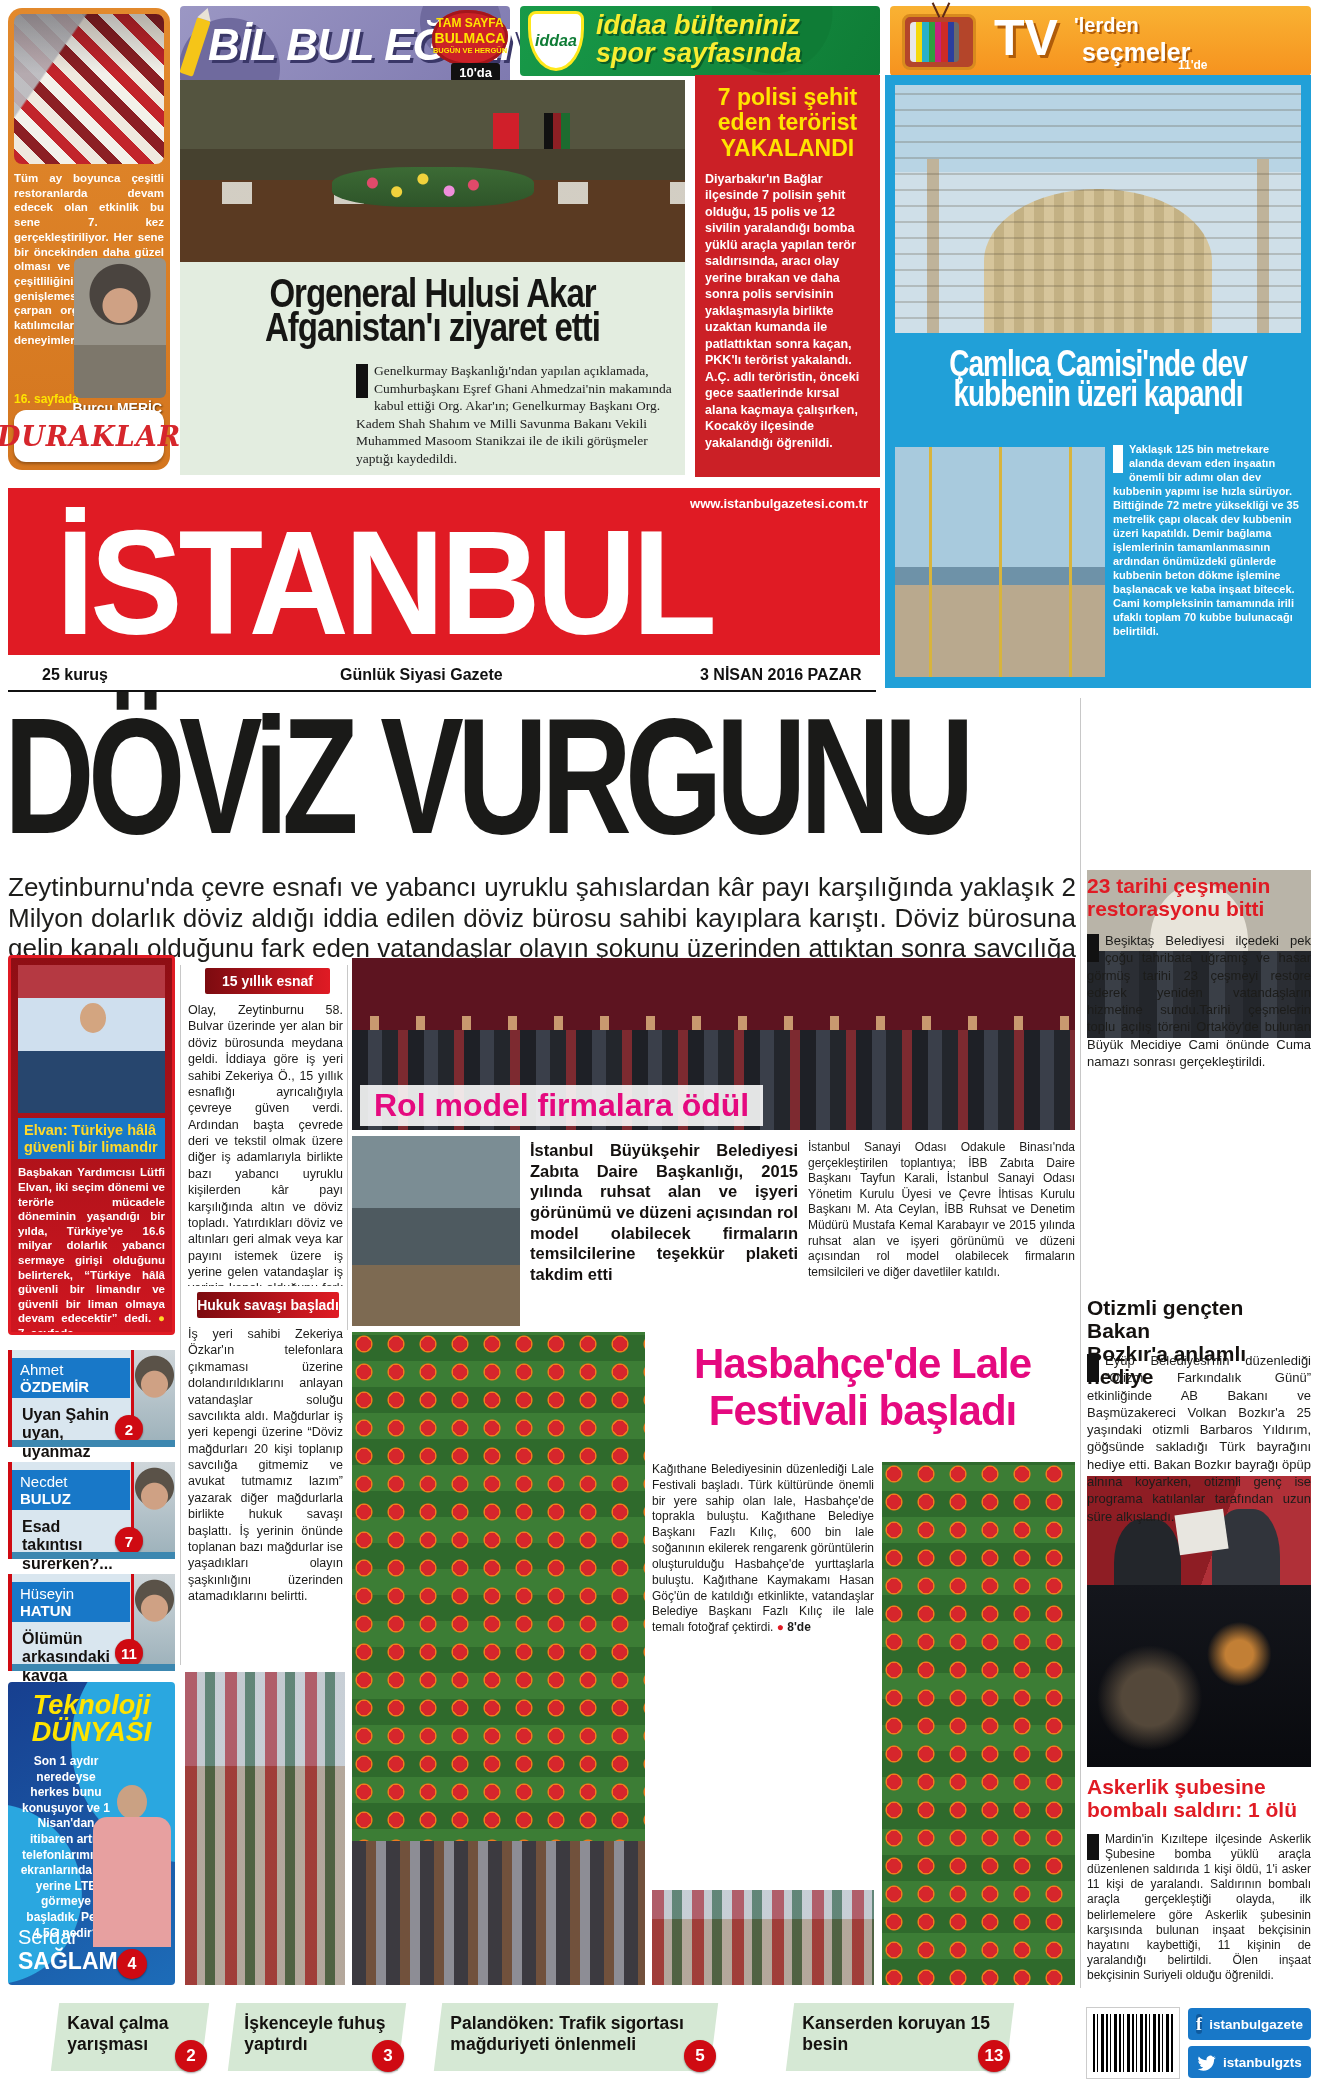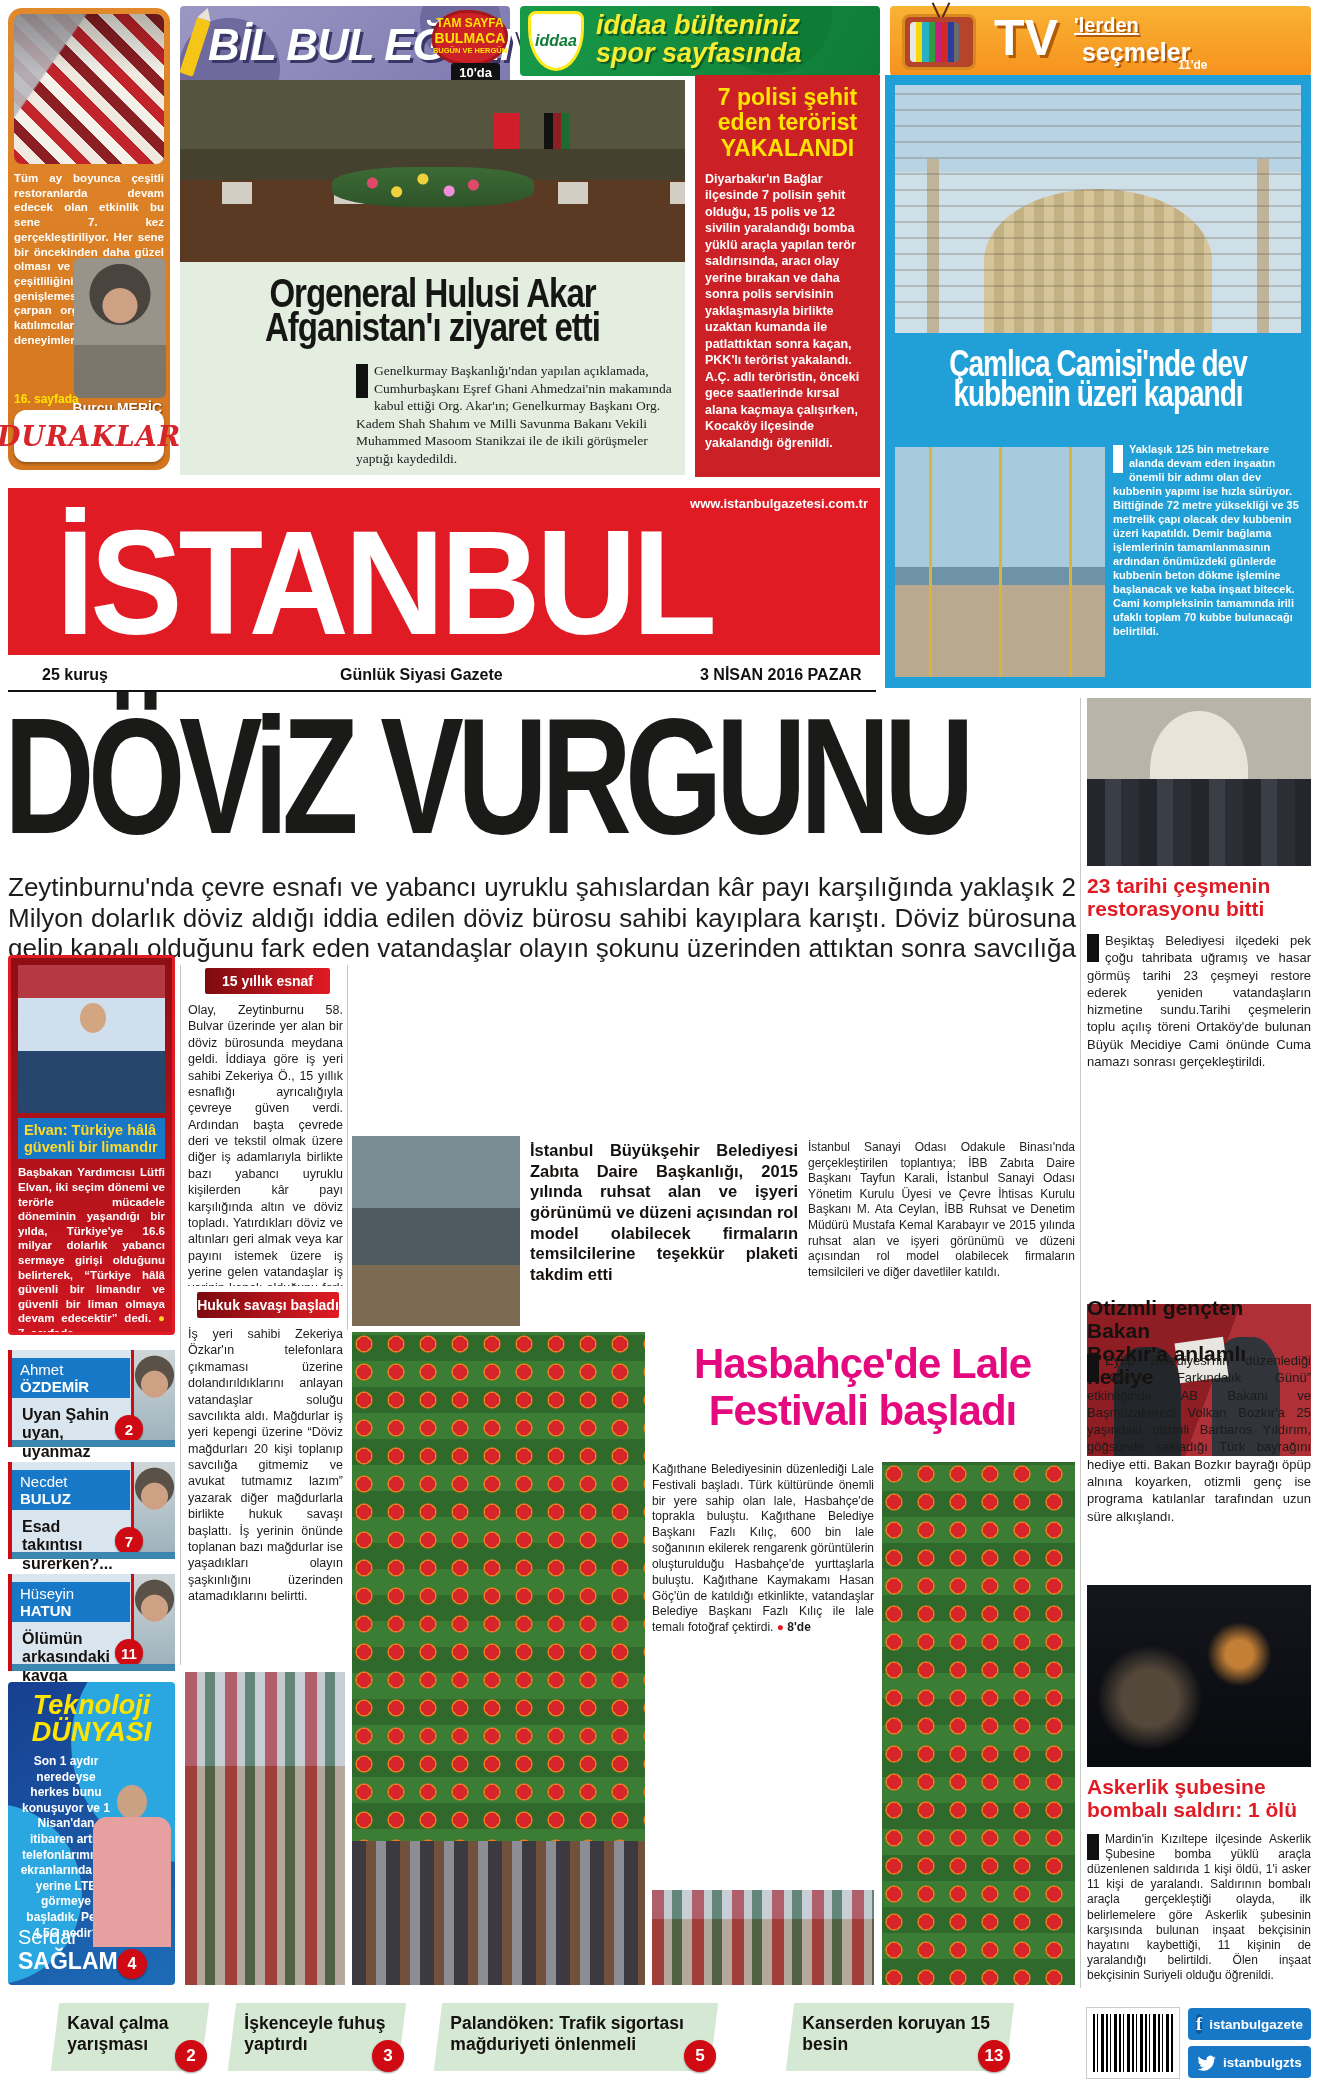--- a/index.html
+++ b/index.html
@@ -237,21 +237,21 @@
     </div>
   </div>
 
   <div class="abs tvb" style="left:890px;top:6px;width:421px;height:70px;">
     <div class="abs tvset" style="left:12px;top:8px;">
       <div class="ant1"></div>
         <div class="ant2"></div>
         <div class="scr"></div>
     </div>
     <div class="abs tv-big" style="left:104px;top:10px;">TV</div>
-    <div class="abs tv-s1" style="left:184px;top:8px;text-decoration:underline;">'lerden</div>
+    <div class="abs tv-s1" style="left:184px;top:8px;">'lerden</div>
     <div class="abs tv-s2" style="left:192px;top:32px;">seçmeler</div>
     <div class="abs tv-page" style="left:288px;top:52px;">11'de</div>
   </div>
 
   <div class="abs ph-akar" style="left:180px;top:80px;width:505px;height:182px;">
     <div class="papers"></div>
       <div class="flowers"></div>
     <div class="flag-tr"></div>
     <div class="flag-af"></div>
   </div>
@@ -360,20 +360,27 @@
     <div class="abs numcirc" style="right:28px;bottom:6px;width:30px;height:30px;font-size:16px;">4</div>
   </div>
 
   <div class="abs vrule" style="left:180px;top:965px;height:700px;"></div>
   <div class="abs vrule" style="left:347px;top:965px;height:365px;"></div>
   <div class="abs badge" style="left:205px;top:968px;width:125px;">15 yıllık esnaf</div>
   <div class="abs colbody just ov" style="left:188px;top:1002px;width:155px;height:284px;">Olay, Zeytinburnu 58. Bulvar üzerinde yer alan bir döviz bürosunda meydana geldi. İddiaya göre iş yeri sahibi Zekeriya Ö., 15 yıllık esnaflığı ayrıcalığıyla çevreye güven verdi. Ardından başta çevrede deri ve tekstil olmak üzere diğer iş adamlarıyla birlikte bazı yabancı uyruklu kişilerden kâr payı karşılığında altın ve döviz topladı. Yatırdıkları döviz ve altınları geri almak veya kar payını istemek üzere iş yerine gelen vatandaşlar iş yerinin kapalı olduğunu fark etti.</div>
   <div class="abs badge" style="left:197px;top:1292px;width:142px;">Hukuk savaşı başladı</div>
   <div class="abs colbody just ov" style="left:188px;top:1326px;width:155px;height:336px;">İş yeri sahibi Zekeriya Özkar'ın telefonlara çıkmaması üzerine dolandırıldıklarını anlayan vatandaşlar soluğu savcılıkta aldı. Mağdurlar iş yeri kepengi üzerine “Döviz mağdurları 20 kişi toplanıp savcılığa gitmemiz ve avukat tutmamız lazım” yazarak diğer mağdurlarla birlikte hukuk savaşı başlattı. İş yerinin önünde toplanan bazı mağdurlar ise yaşadıkları olayın şaşkınlığını üzerinden atamadıklarını belirtti.</div>
 
+  <div class="abs ph-stage" style="left:352px;top:958px;width:723px;height:172px;">
+    <div class="heads"></div>
+      <div class="crowd"></div>
+    <div class="abs rol-hl-strip" style="left:8px;bottom:4px;">
+      <span class="pink-hl" style="font-size:32px;">Rol model firmalara ödül</span>
+    </div>
+  </div>
   <div class="abs ph-meeting" style="left:352px;top:1136px;width:168px;height:190px;"></div>
   <div class="abs rol-intro just ov" style="left:530px;top:1140px;width:268px;height:184px;">İstanbul Büyükşehir Belediyesi Zabıta Daire Başkanlığı, 2015 yılında ruhsat alan ve işyeri görünümü ve düzeni açısından rol model olabilecek firmaların temsilcilerine teşekkür plaketi takdim etti</div>
   <div class="abs rol-body just ov" style="left:808px;top:1140px;width:267px;height:184px;">İstanbul Sanayi Odası Odakule Binası'nda gerçekleştirilen toplantıya; İBB Zabıta Daire Başkanı Tayfun Karali, İstanbul Sanayi Odası Yönetim Kurulu Üyesi ve Çevre İhtisas Kurulu Başkanı M. Ata Ceylan, İBB Ruhsat ve Denetim Müdürü Mustafa Kemal Karabayır ve 2015 yılında ruhsat alan ve işyeri görünümü ve düzeni açısından rol model olabilecek firmaların temsilcileri ve diğer davetliler katıldı.</div>
 
   <div class="abs ph-tulips" style="left:352px;top:1332px;width:293px;height:653px;">
     <div class="crowdband"></div>
   </div>
   <div class="abs" style="left:650px;top:1340px;width:425px;">
     <div class="lale-hl pink-hl">Hasbahçe'de Lale</div>
     <div class="lale-hl pink-hl">Festivali başladı</div>

